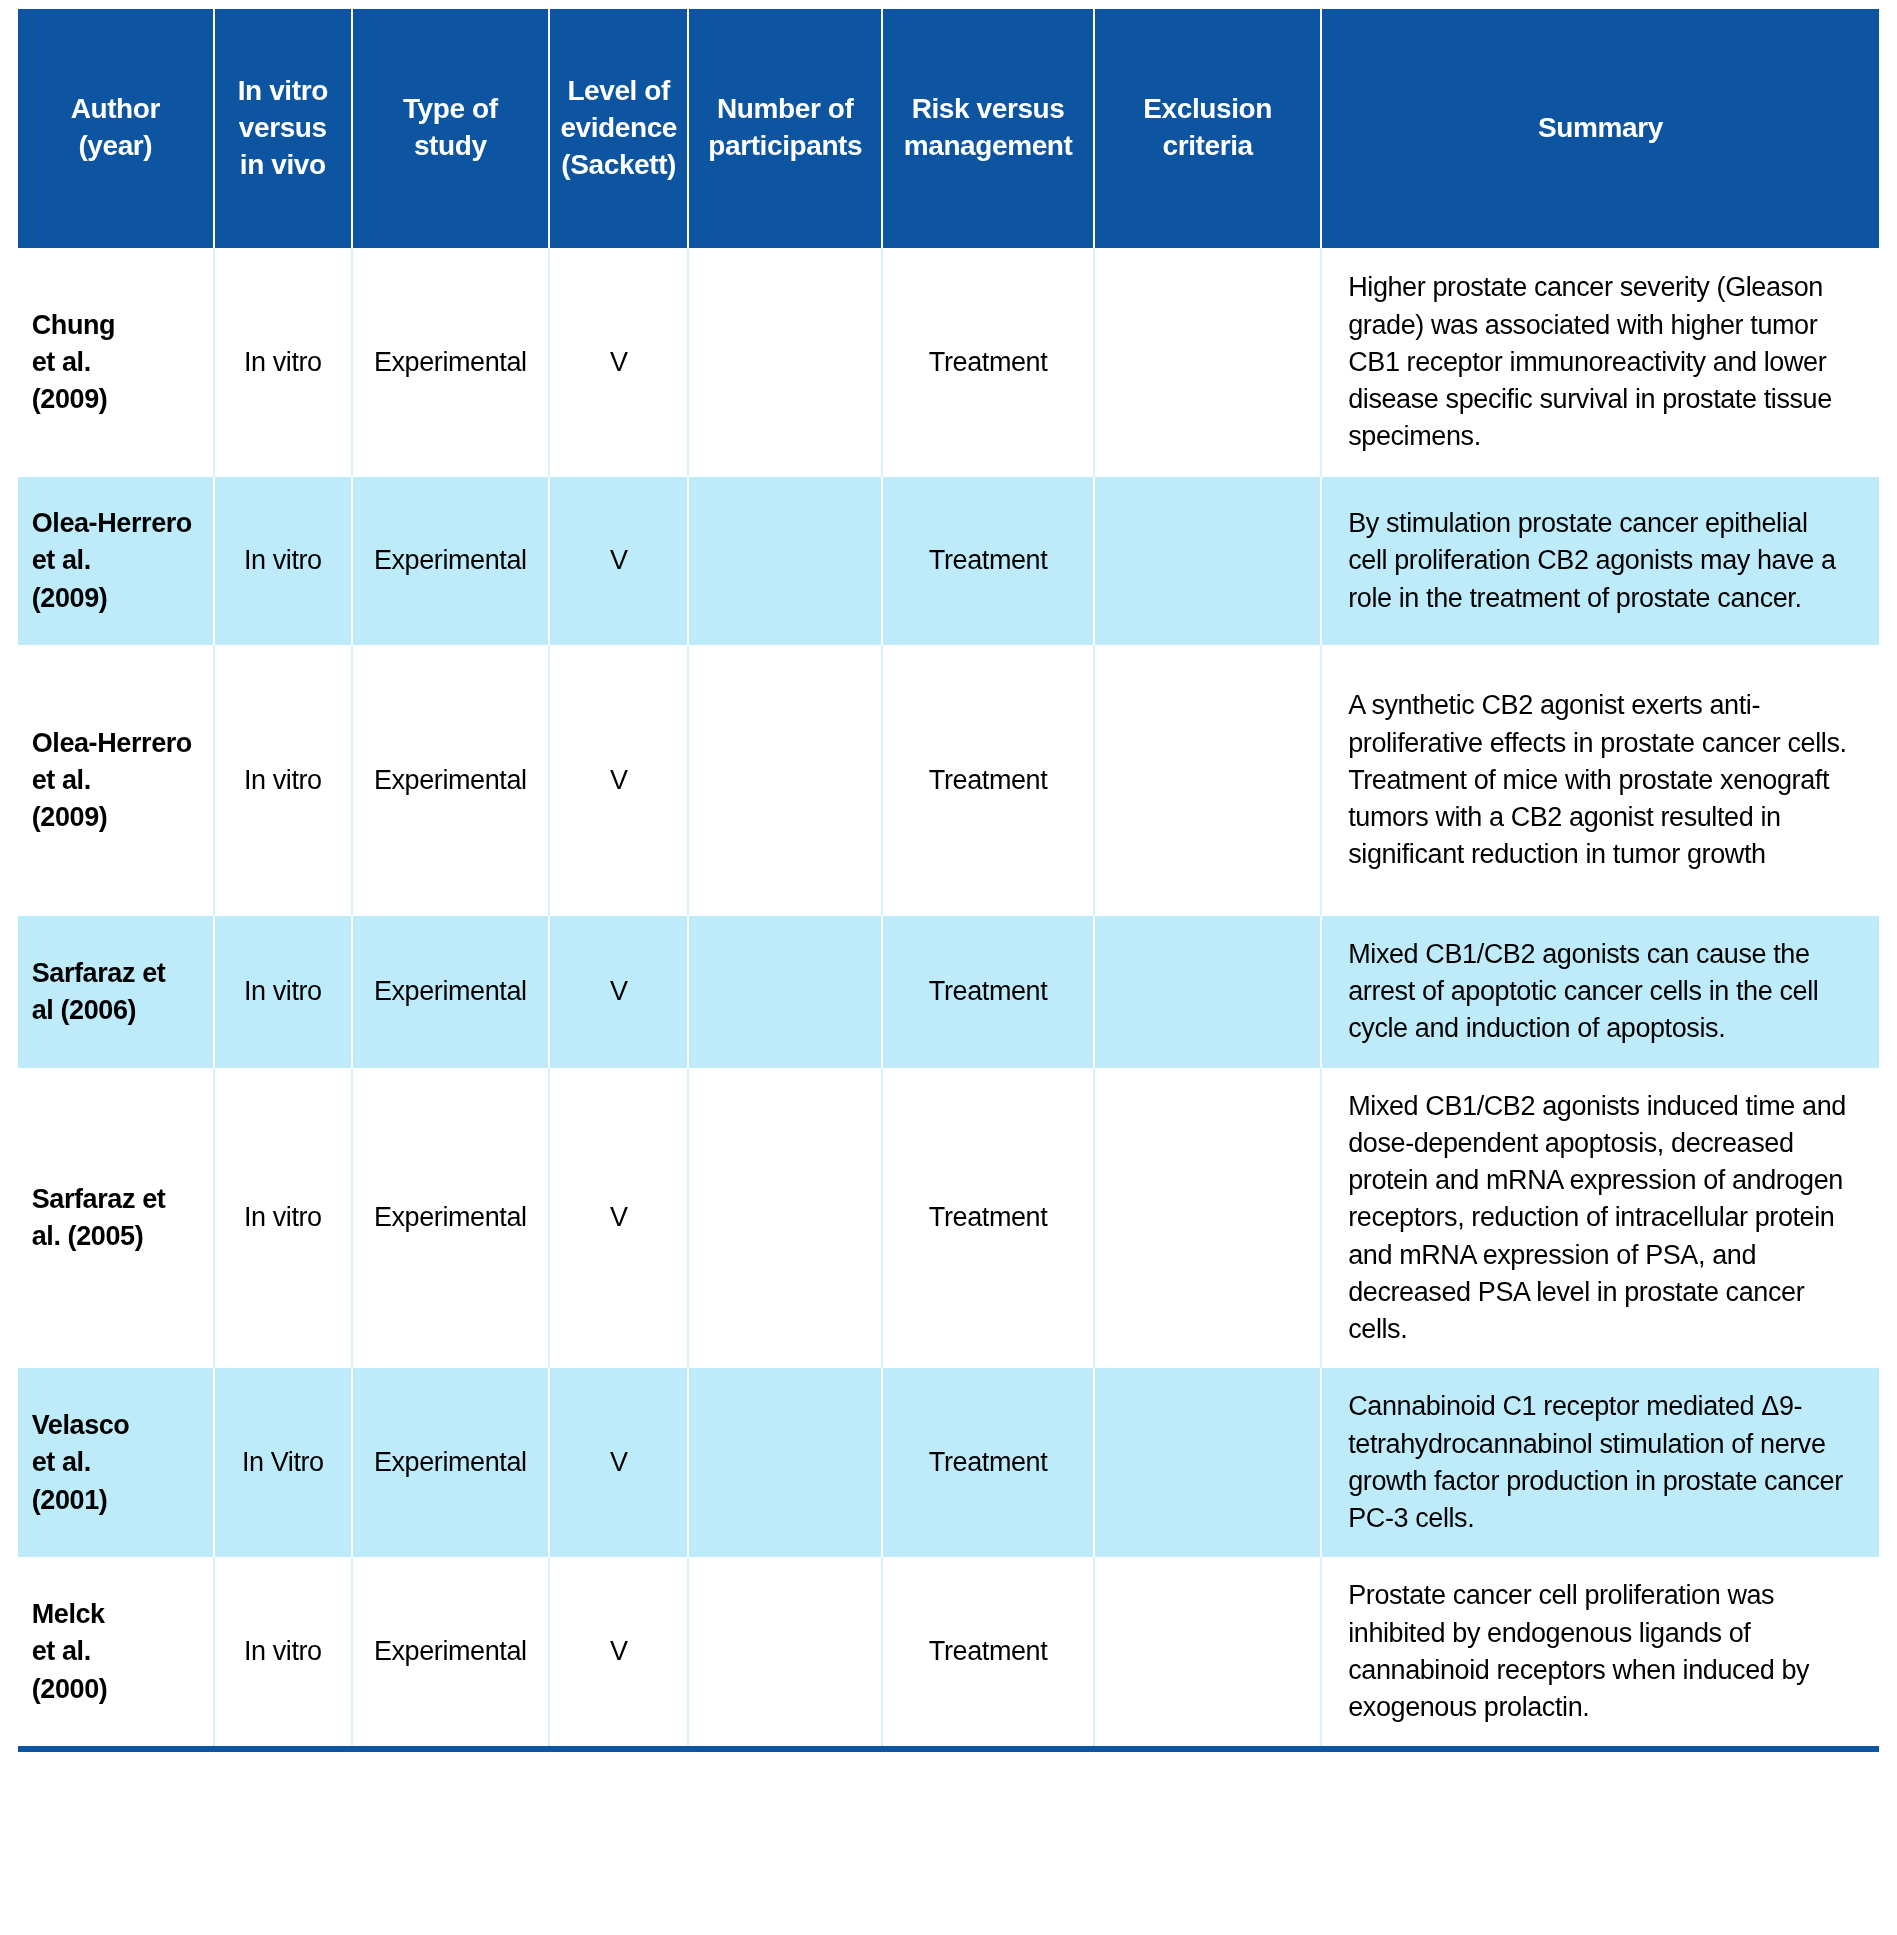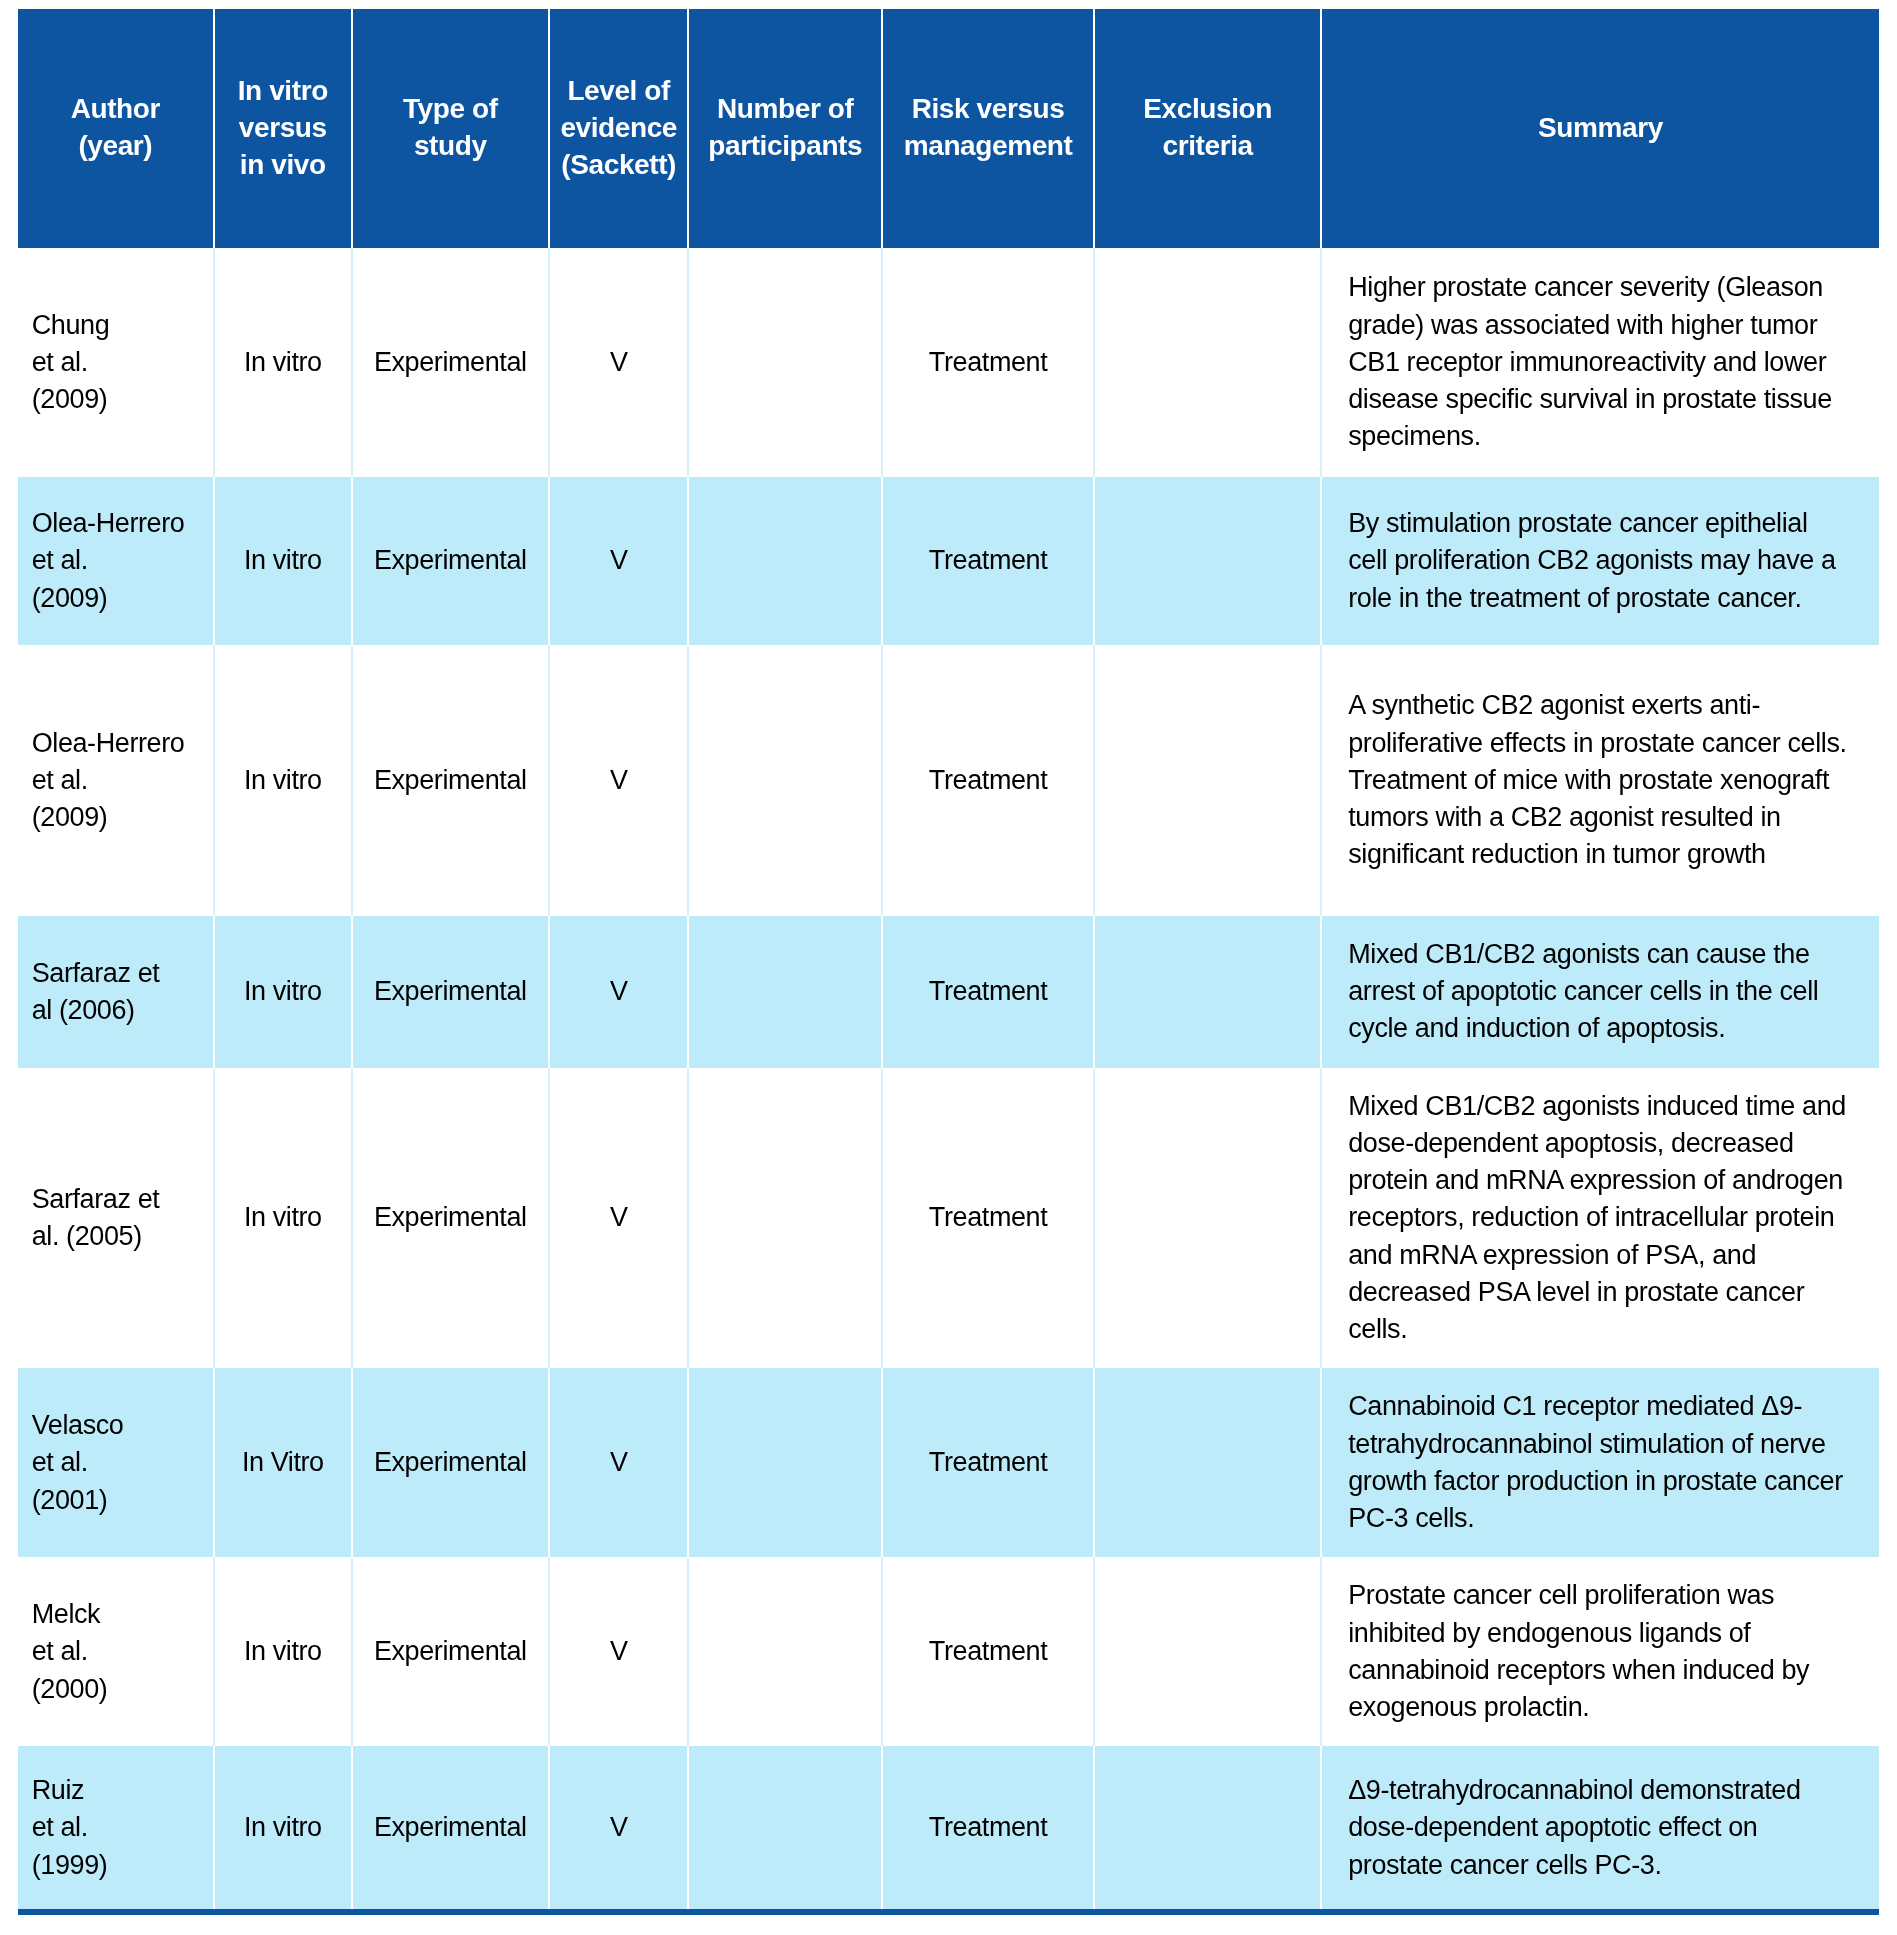--- a/index.html
+++ b/index.html
@@ -57,20 +57,21 @@
     background: var(--row_alt_bg, #beebf9);
     border-right: 2.7px solid var(--separator_on_alt, #ffffff);
   }
   tbody td:last-child { border-right: none; }
 
   td.author {
     text-align: left;
     padding-left: 14px;
     padding-right: 8.9px;
     white-space: pre-line;
+    font-weight: bold;
   }
   td.center { text-align: center; padding: 0 3.5px; }
   td.summary {
     text-align: left;
     padding: 20px 31px 20px 26px;
     margin-top: 32px;
   }
 
   tr.r0 { height: 229px; }
   tr.r1 { height: 168px; }
@@ -199,29 +200,17 @@
 et al.
 (2000)</td>
         <td class="center">In vitro</td>
         <td class="center">Experimental</td>
         <td class="center">V</td>
         <td class="center"></td>
         <td class="center">Treatment</td>
         <td class="center"></td>
         <td class="summary">Prostate cancer cell proliferation was inhibited by endogenous ligands of cannabinoid receptors when induced by exogenous prolactin.</td>
       </tr>
-      <tr class="alt r7">
-        <td class="author">Ruiz
-et al.
-(1999)</td>
-        <td class="center">In vitro</td>
-        <td class="center">Experimental</td>
-        <td class="center">V</td>
-        <td class="center"></td>
-        <td class="center">Treatment</td>
-        <td class="center"></td>
-        <td class="summary">Δ9-tetrahydrocannabinol demonstrated dose-dependent apoptotic effect on prostate cancer cells PC-3.</td>
-      </tr>
     </tbody>
   </table>
   <div class="bottom-rule"></div>
 </div>
 
 
 </body></html>

